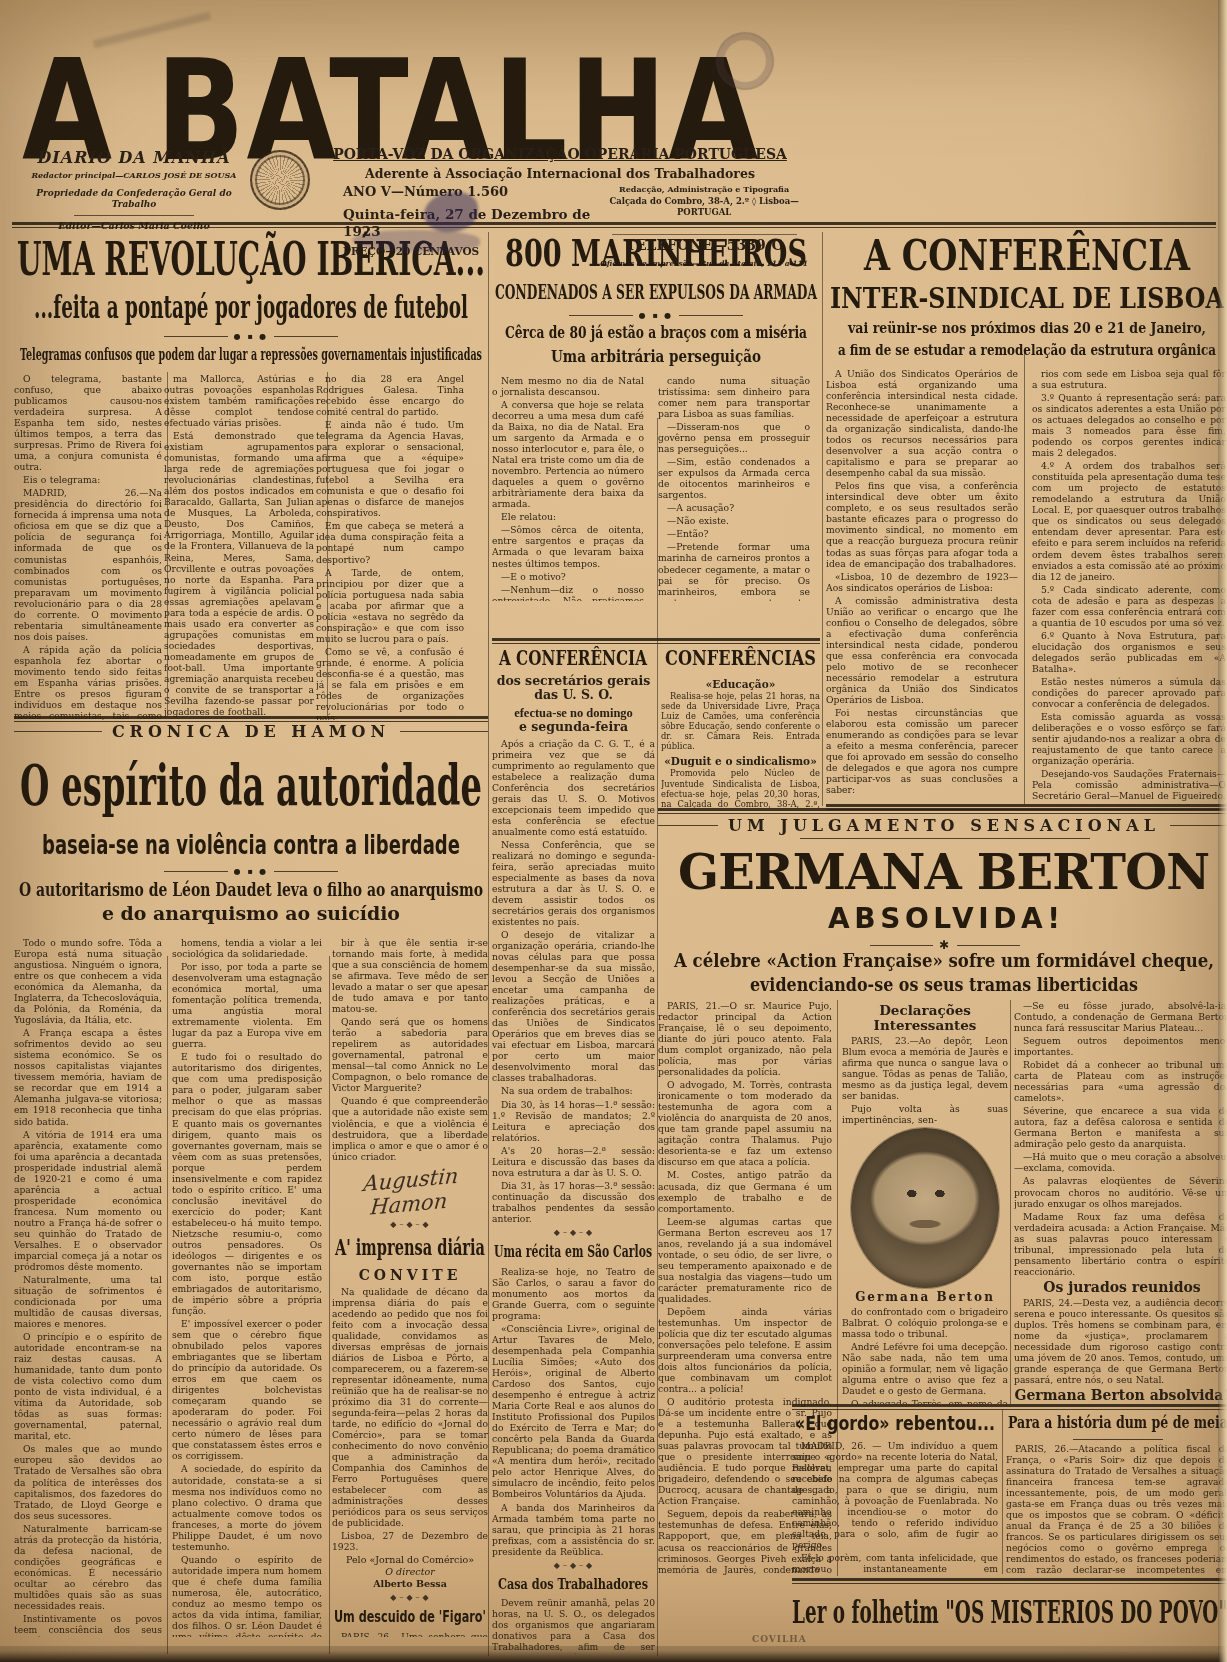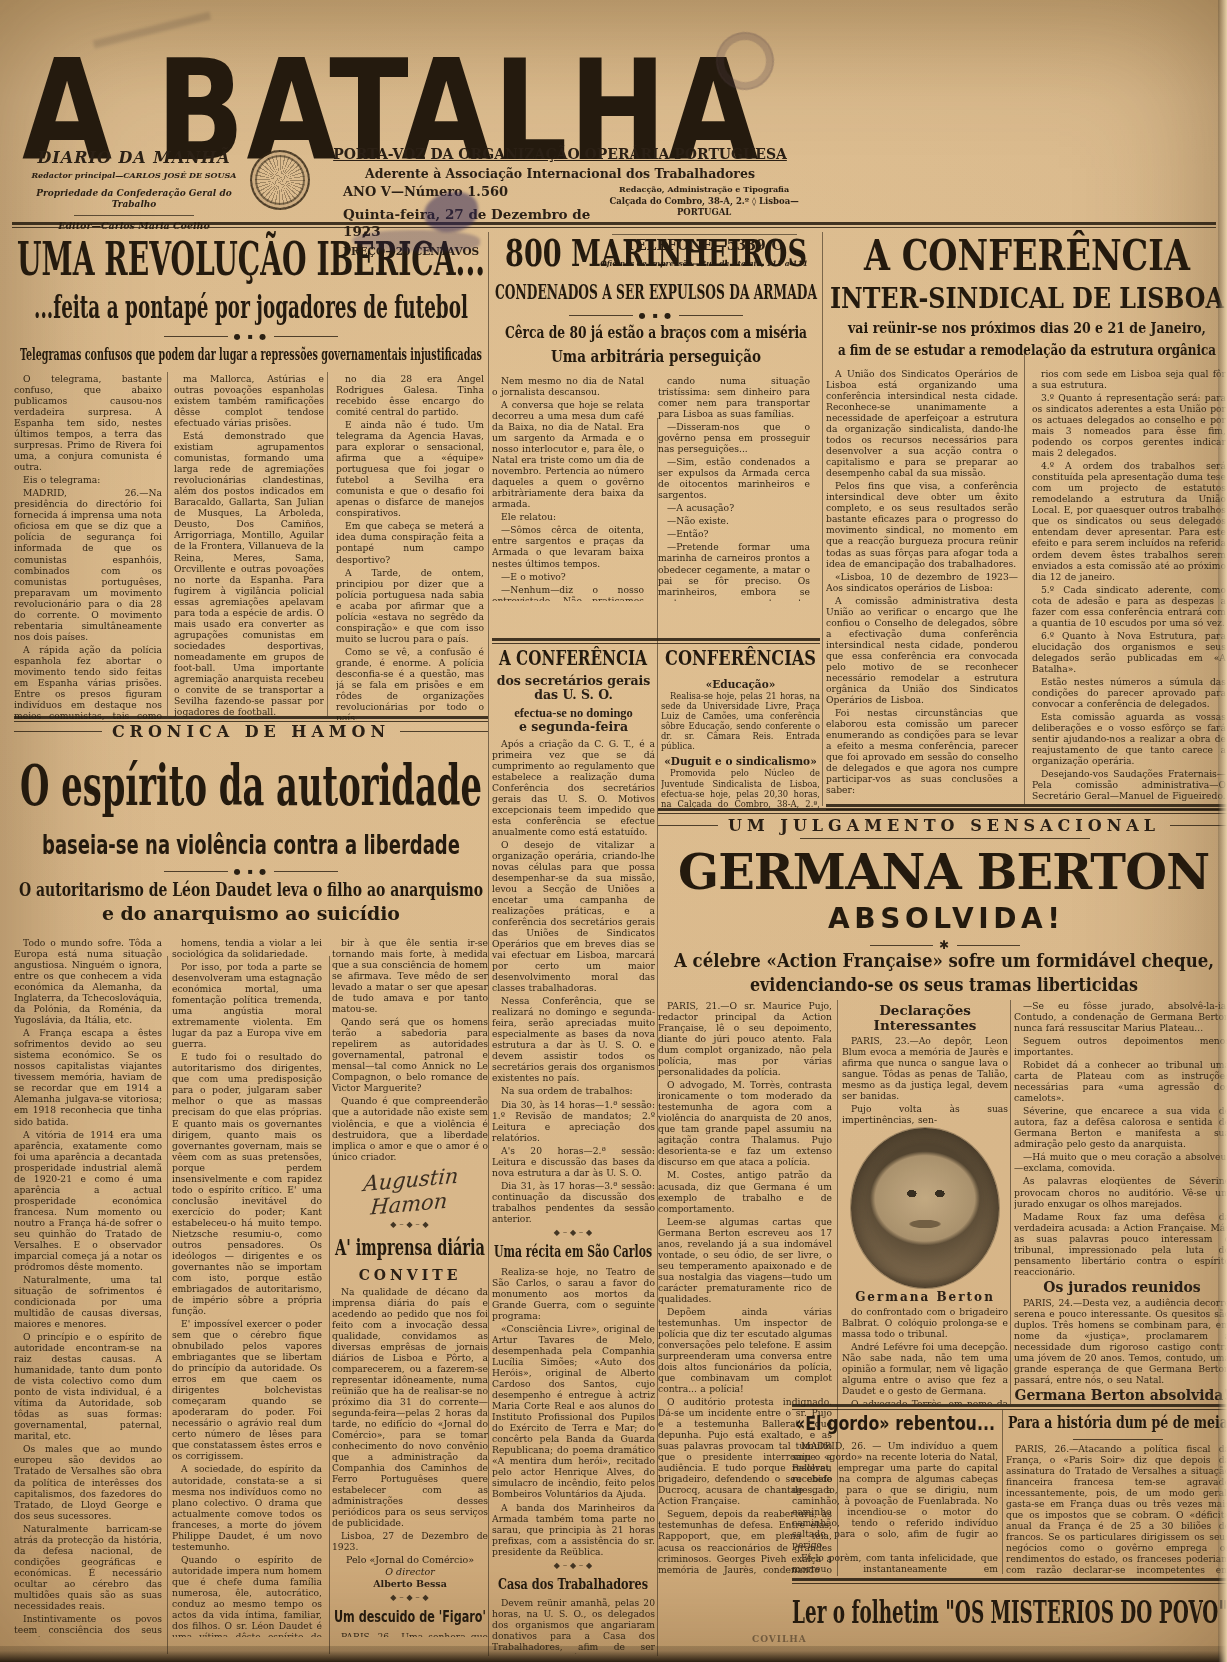--- a/index.html
+++ b/index.html
@@ -111,21 +111,21 @@
     </svg>
     <svg width="474" height="38">
       <text x="20" y="30" textLength="434" lengthAdjust="spacingAndGlyphs" style="font:bold 31px 'DejaVu Serif',serif">...feita a pontapé por jogadores de futebol</text>
     </svg>
     <div class="orn">
         <i></i>
       </div>
     <svg width="474" height="21">
       <text x="6" y="16" textLength="462" lengthAdjust="spacingAndGlyphs" style="font:bold 16px 'DejaVu Serif',serif">Telegramas confusos que podem dar lugar a repressões governamentais injustificadas</text>
     </svg>
-    <div class="flexcols" style="gap:12px;margin-top:4px;">
+    <div class="flexcols" style="gap:2px;margin-top:4px;">
       <div class="b col" style="width:148px;height:352px;">
           <p>O telegrama, bastante confuso, que abaixo publicamos causou-nos verdadeira surpresa. A Espanha tem sido, nestes últimos tempos, a terra das surpresas. Primo de Rivera foi uma, a conjura comunista é outra.</p>
           <p>Eis o telegrama:</p>
           <p>MADRID, 26.—Na presidência do directório foi fornecida á imprensa uma nota oficiosa em que se diz que a polícia de segurança foi informada de que os comunistas espanhóis, combinados com os comunistas portuguêses, preparavam um movimento revolucionário para o dia 28 do corrente. O movimento rebentaria simultâneamente nos dois países.</p>
           <p>A rápida ação da polícia espanhola fez abortar o movimento tendo sido feitas em Espanha várias prisões. Entre os presos figuram indivíduos em destaque nos meios comunistas, tais como Angel Rodriguez Galiana, José Rodriguez Vera e Arellesno, pertencentes ao comité central da Federação das Juventudes Comunistas. Não pôde ser preso Luiz Portela Fernandez, secretário desta organisação e também implicado no movimento, porque fugiu para a França com passaporte falso. Também foi preso Ramon Lamoneda, um dos directores do partido comunista.</p>
         </div>
       <div class="b col" style="width:150px;height:352px;">
           <p>ma Mallorca, Astúrias e outras povoações espanholas existem também ramificações dêsse complot tendose efectuado várias prisões.</p>
           <p>Está demonstrado que existiam agrupamentos comunistas, formando uma larga rede de agremiações revolucionárias clandestinas, além dos postos indicados em Baracaldo, Gallarta, San Julian de Musques, La Arboleda, Deusto, Dos Camiños, Arrigorriaga, Montillo, Aguilar de la Frontera, Villanueva de la Reina, Meres, Sama, Orcvillente e outras povoações no norte da Espanha. Para fugirem à vigilância policial essas agremiações apelavam para toda a espécie de ardis. O mais usado era converter as agrupações comunistas em sociedades desportivas, nomeadamente em grupos de foot-ball. Uma importante agremiação anarquista recebeu o convite de se transportar a Sevilha fazendo-se passar por jogadores de football.</p>
           <p>A polícia passou várias buscas aos centros desportivos tendo encontrado, naqueles que lhe tinham despertado suspeitas, muitos documentos comprometedores.</p>
@@ -216,22 +216,22 @@
 
   <div class="abs" style="left:492px;top:646px;width:163px;height:1008px;overflow:hidden;">
     <svg width="163" height="24">
       <text x="7" y="19" textLength="148" lengthAdjust="spacingAndGlyphs" style="font:bold 20px 'DejaVu Serif',serif">A CONFERÊNCIA</text>
     </svg>
     <div class="secsub">dos secretários gerais das U. S. O.</div>
     <div class="secsub" style="margin-top:3px;font-family:Liberation Serif, serif;">efectua-se no domingo</div>
     <div class="secsub">e segunda-feira</div>
     <div class="b" style="margin-top:3px;font-size:8.8px;">
         <p>Após a criação da C. G. T., é a primeira vez que se dá cumprimento ao regulamento que estabelece a realização duma Conferência dos secretários gerais das U. S. O. Motivos excepcionais teem impedido que esta conferência se efectue anualmente como está estatuído.</p>
+        <p>Nessa Conferência, que se realizará no domingo e segunda-feira, serão apreciadas muito especialmente as bases da nova estrutura a dar às U. S. O. e devem assistir todos os secretários gerais dos organismos existentes no país.</p>
         <p>O desejo de vitalizar a organização operária, criando-lhe novas células para que possa desempenhar-se da sua missão, levou a Secção de Uniões a encetar uma campanha de realizações práticas, e a conferência dos secretários gerais das Uniões de Sindicatos Operários que em breves dias se vai efectuar em Lisboa, marcará por certo um maior desenvolvimento moral das classes trabalhadoras.</p>
-        <p>Nessa Conferência, que se realizará no domingo e segunda-feira, serão apreciadas muito especialmente as bases da nova estrutura a dar às U. S. O. e devem assistir todos os secretários gerais dos organismos existentes no país.</p>
         <p>Na sua ordem de trabalhos:</p>
         <p>Dia 30, às 14 horas—1.ª sessão: 1.º Revisão de mandatos; 2.º Leitura e apreciação dos relatórios.</p>
         <p>A's 20 horas—2.ª sessão: Leitura e discussão das bases da nova estrutura a dar às U. S. O.</p>
         <p>Dia 31, às 17 horas—3.ª sessão: continuação da discussão dos trabalhos pendentes da sessão anterior.</p>
       </div>
     <div class="sd"></div>
     <svg width="163" height="21">
       <text x="2" y="16" textLength="158" lengthAdjust="spacingAndGlyphs" style="font:bold 17px 'DejaVu Serif',serif">Uma récita em São Carlos</text>
     </svg>
     <div class="b" style="font-size:8.8px;">

